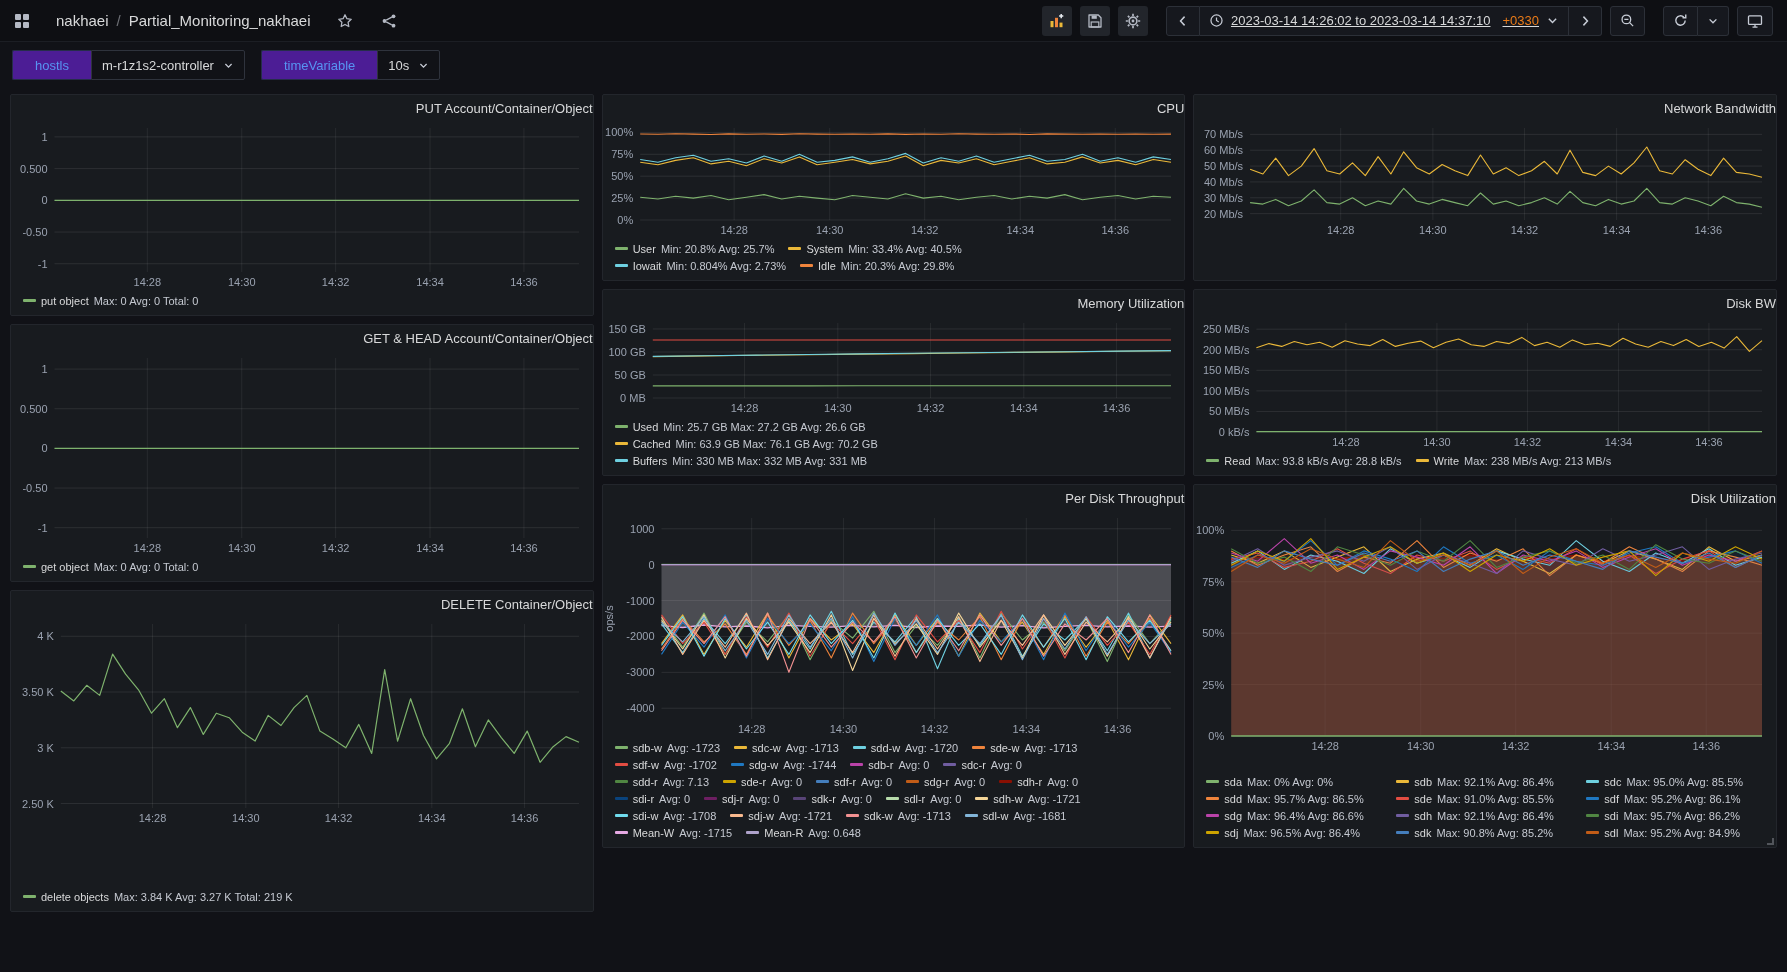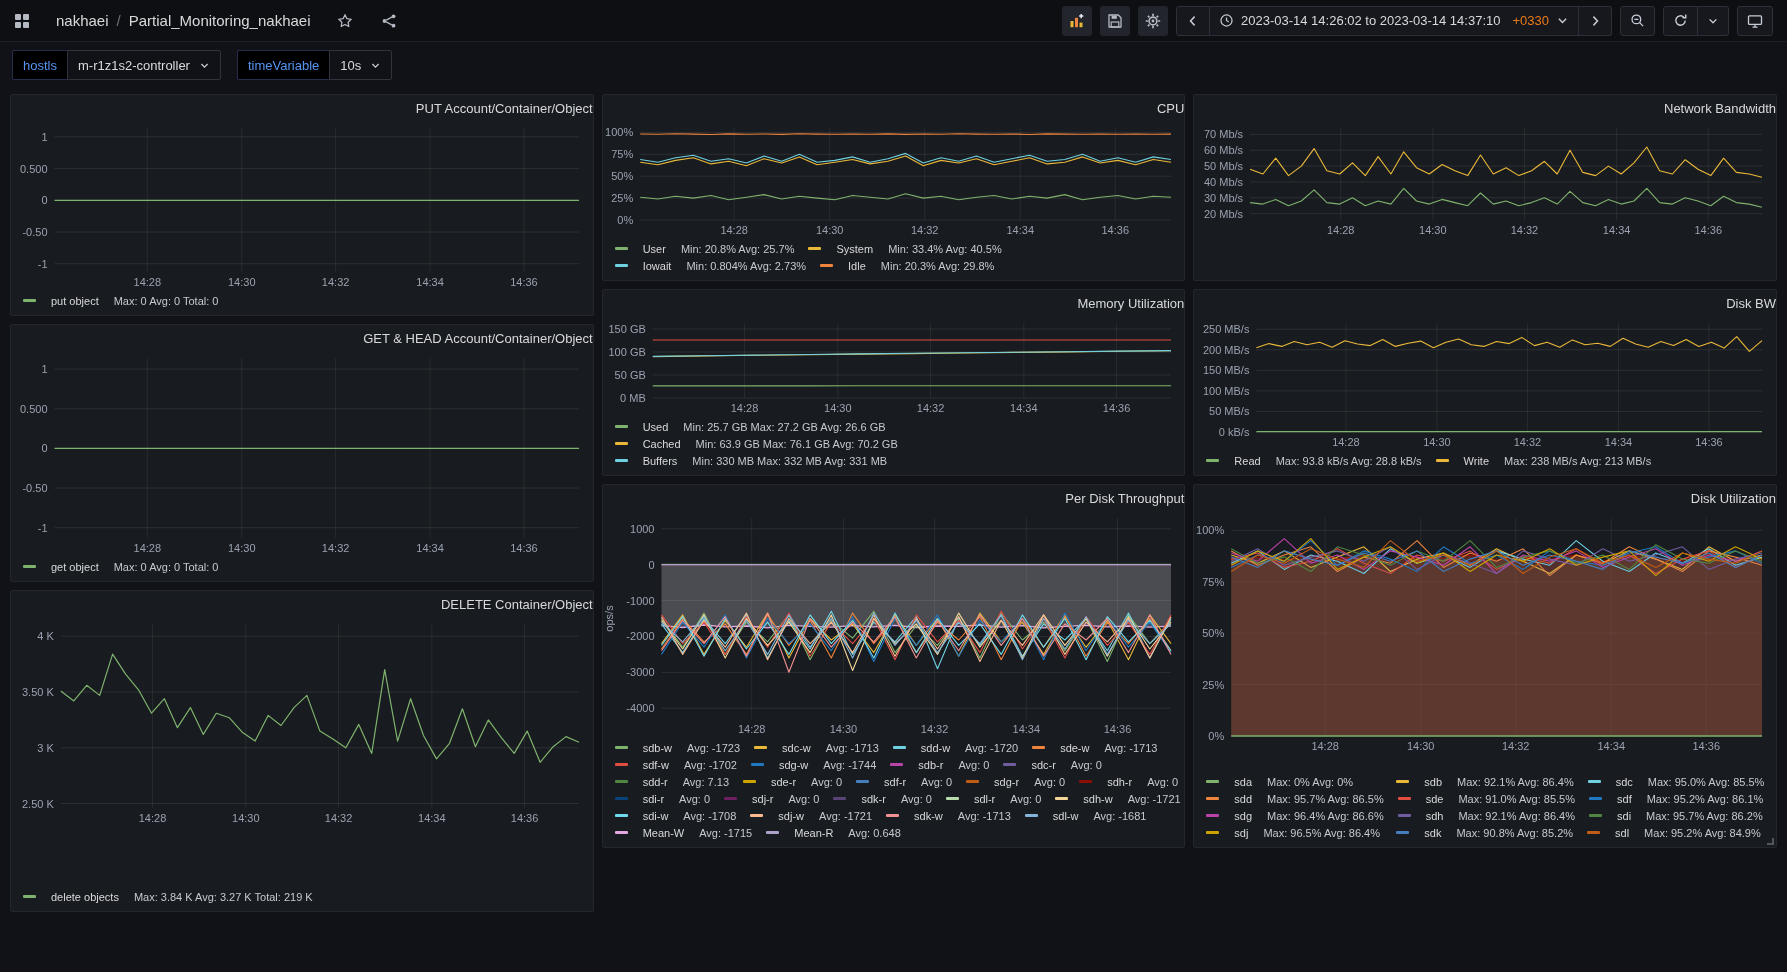--- a/index.html
+++ b/index.html
@@ -14,48 +14,48 @@
             padding:0 14px 0 12px; background:#0e0f13; border-bottom:1px solid #1c1e24; }
   .nav-left { display:flex; align-items:center; gap:24px; }
   .breadcrumb { display:flex; align-items:center; gap:8px; font-size:15px; }
   .breadcrumb a { color:#d8d9da; text-decoration:none; cursor:pointer; }
   .breadcrumb .sep { color:#6e7076; }
   .icon-btn { background:none; border:none; padding:2px; color:#b4b9c4; cursor:pointer;
               display:flex; align-items:center; justify-content:center; }
   .nav-right { display:flex; align-items:center; }
   .sq { width:30px; height:30px; background:#22252b; border:none; border-radius:3px; margin-left:8px;
         display:flex; align-items:center; justify-content:center; color:#b4b9c4; cursor:pointer; }
-  .btn-group { display:flex; margin-left:8px; }
+  .btn-group { display:flex; margin-left:18px;text-decoration:underline; }
   .tbtn { height:30px; border:1px solid #2c3038; background:#16181e; color:#c7ccd6;
           display:flex; align-items:center; gap:7px; padding:0 9px; cursor:pointer; font-size:13px; }
   .btn-group .tbtn { border-radius:0; border-left-width:0; }
   .btn-group .tbtn:first-child { border-left-width:1px; border-radius:3px 0 0 3px; }
   .btn-group .tbtn:last-child { border-radius:0 3px 3px 0; }
   .single { border-radius:3px !important; border-left-width:1px !important; margin-left:8px; }
   .time-text { white-space:nowrap; color:#d8d9da; }
   .utc-offset { color:#eb7b18; margin-left:5px; }
   
   .submenu { display:flex; gap:16px; padding:8px 12px 6px 12px; }
   .variable { display:flex; height:30px; }
-  .var-label { display:flex; align-items:center; padding:0 10px; background:#000000; color:#5794f2;
+  .var-label { display:flex; align-items:center; padding:0 22px; background:#4c1d95; color:#5794f2;
                font-size:13px; border:1px solid #262d4a; border-right:none; border-radius:2px 0 0 2px; }
   .var-value { display:flex; align-items:center; gap:9px; padding:0 10px; background:#111217;
                border:1px solid #2f333d; color:#d8d9da; font-size:13px; border-radius:0 2px 2px 0; cursor:pointer; }
   
   .dash { display:grid; grid-template-columns:1fr 1fr 1fr; gap:8px; padding:8px 10px; align-items:start; }
   .col { display:flex; flex-direction:column; gap:8px; min-width:0; }
   .panel { background:#181b1f; border:1px solid #23262c; border-radius:2px;
            display:flex; flex-direction:column; position:relative; min-width:0; }
   .h222{height:222px}.h258{height:258px}.h262{height:322px}.h187{height:187px}.h364{height:364px}
   .panel-title { height:26px; flex:none; display:flex; align-items:center; justify-content:flex-end;
                  font-size:13px; font-weight:500; color:#d8d9da; cursor:pointer; }
   .chart { flex:1 1 auto; min-height:0; position:relative; }
   .legend { flex:none; padding:1px 10px 6px 12px; font-size:11px; overflow:hidden; }
   .legend-row { display:flex; align-items:center; height:17px; column-gap:14px; }
-  .legend-item { display:inline-flex; align-items:center; gap:15px; white-space:nowrap; cursor:pointer; }
+  .legend-item { display:inline-flex; align-items:center; gap:5px; white-space:nowrap; cursor:pointer; }
   .legend-grid .legend-item { min-width:176px; }
   .swatch { width:13px; height:3px; border-radius:1px; display:inline-block; flex:none; }
   .lname { color:#d8d9da; }
   .lstats { color:#c5c9d1; }
   .corner { position:absolute; right:2px; bottom:2px; width:7px; height:7px;
             border-right:2px solid #6b6e75; border-bottom:2px solid #6b6e75; opacity:.7; }
   svg.ic { display:block; }
 </style>
 </head>
 <body>

